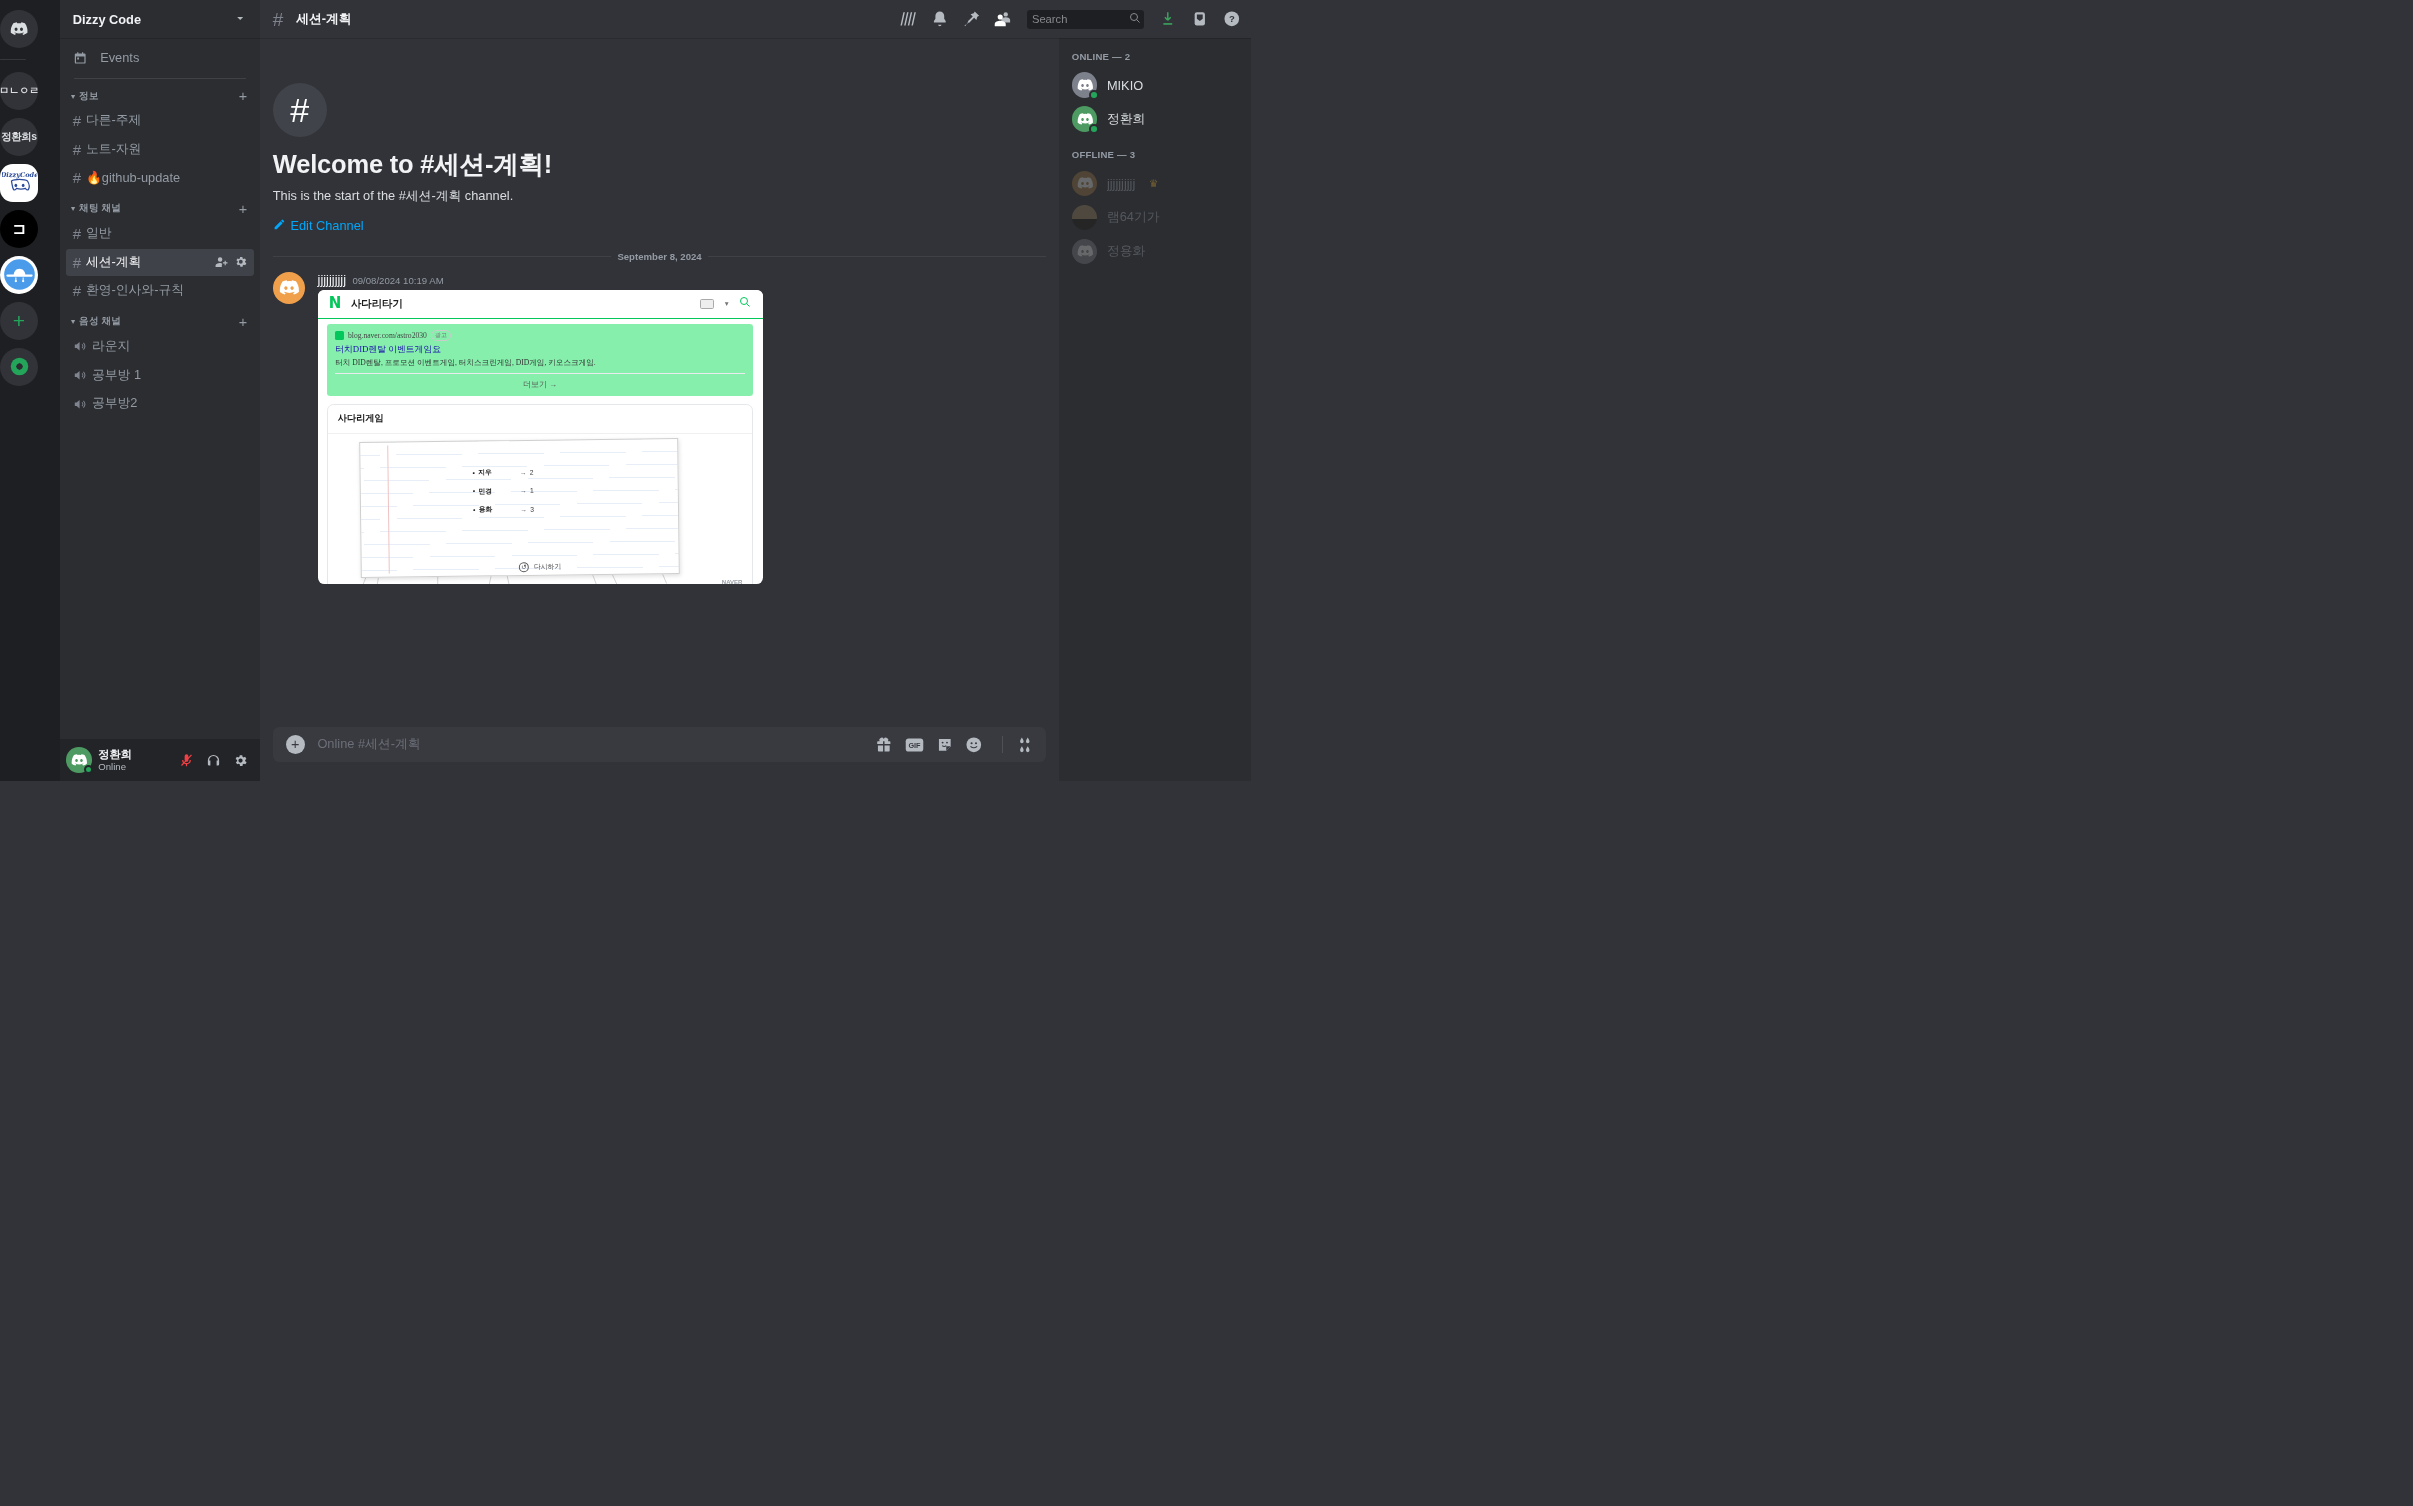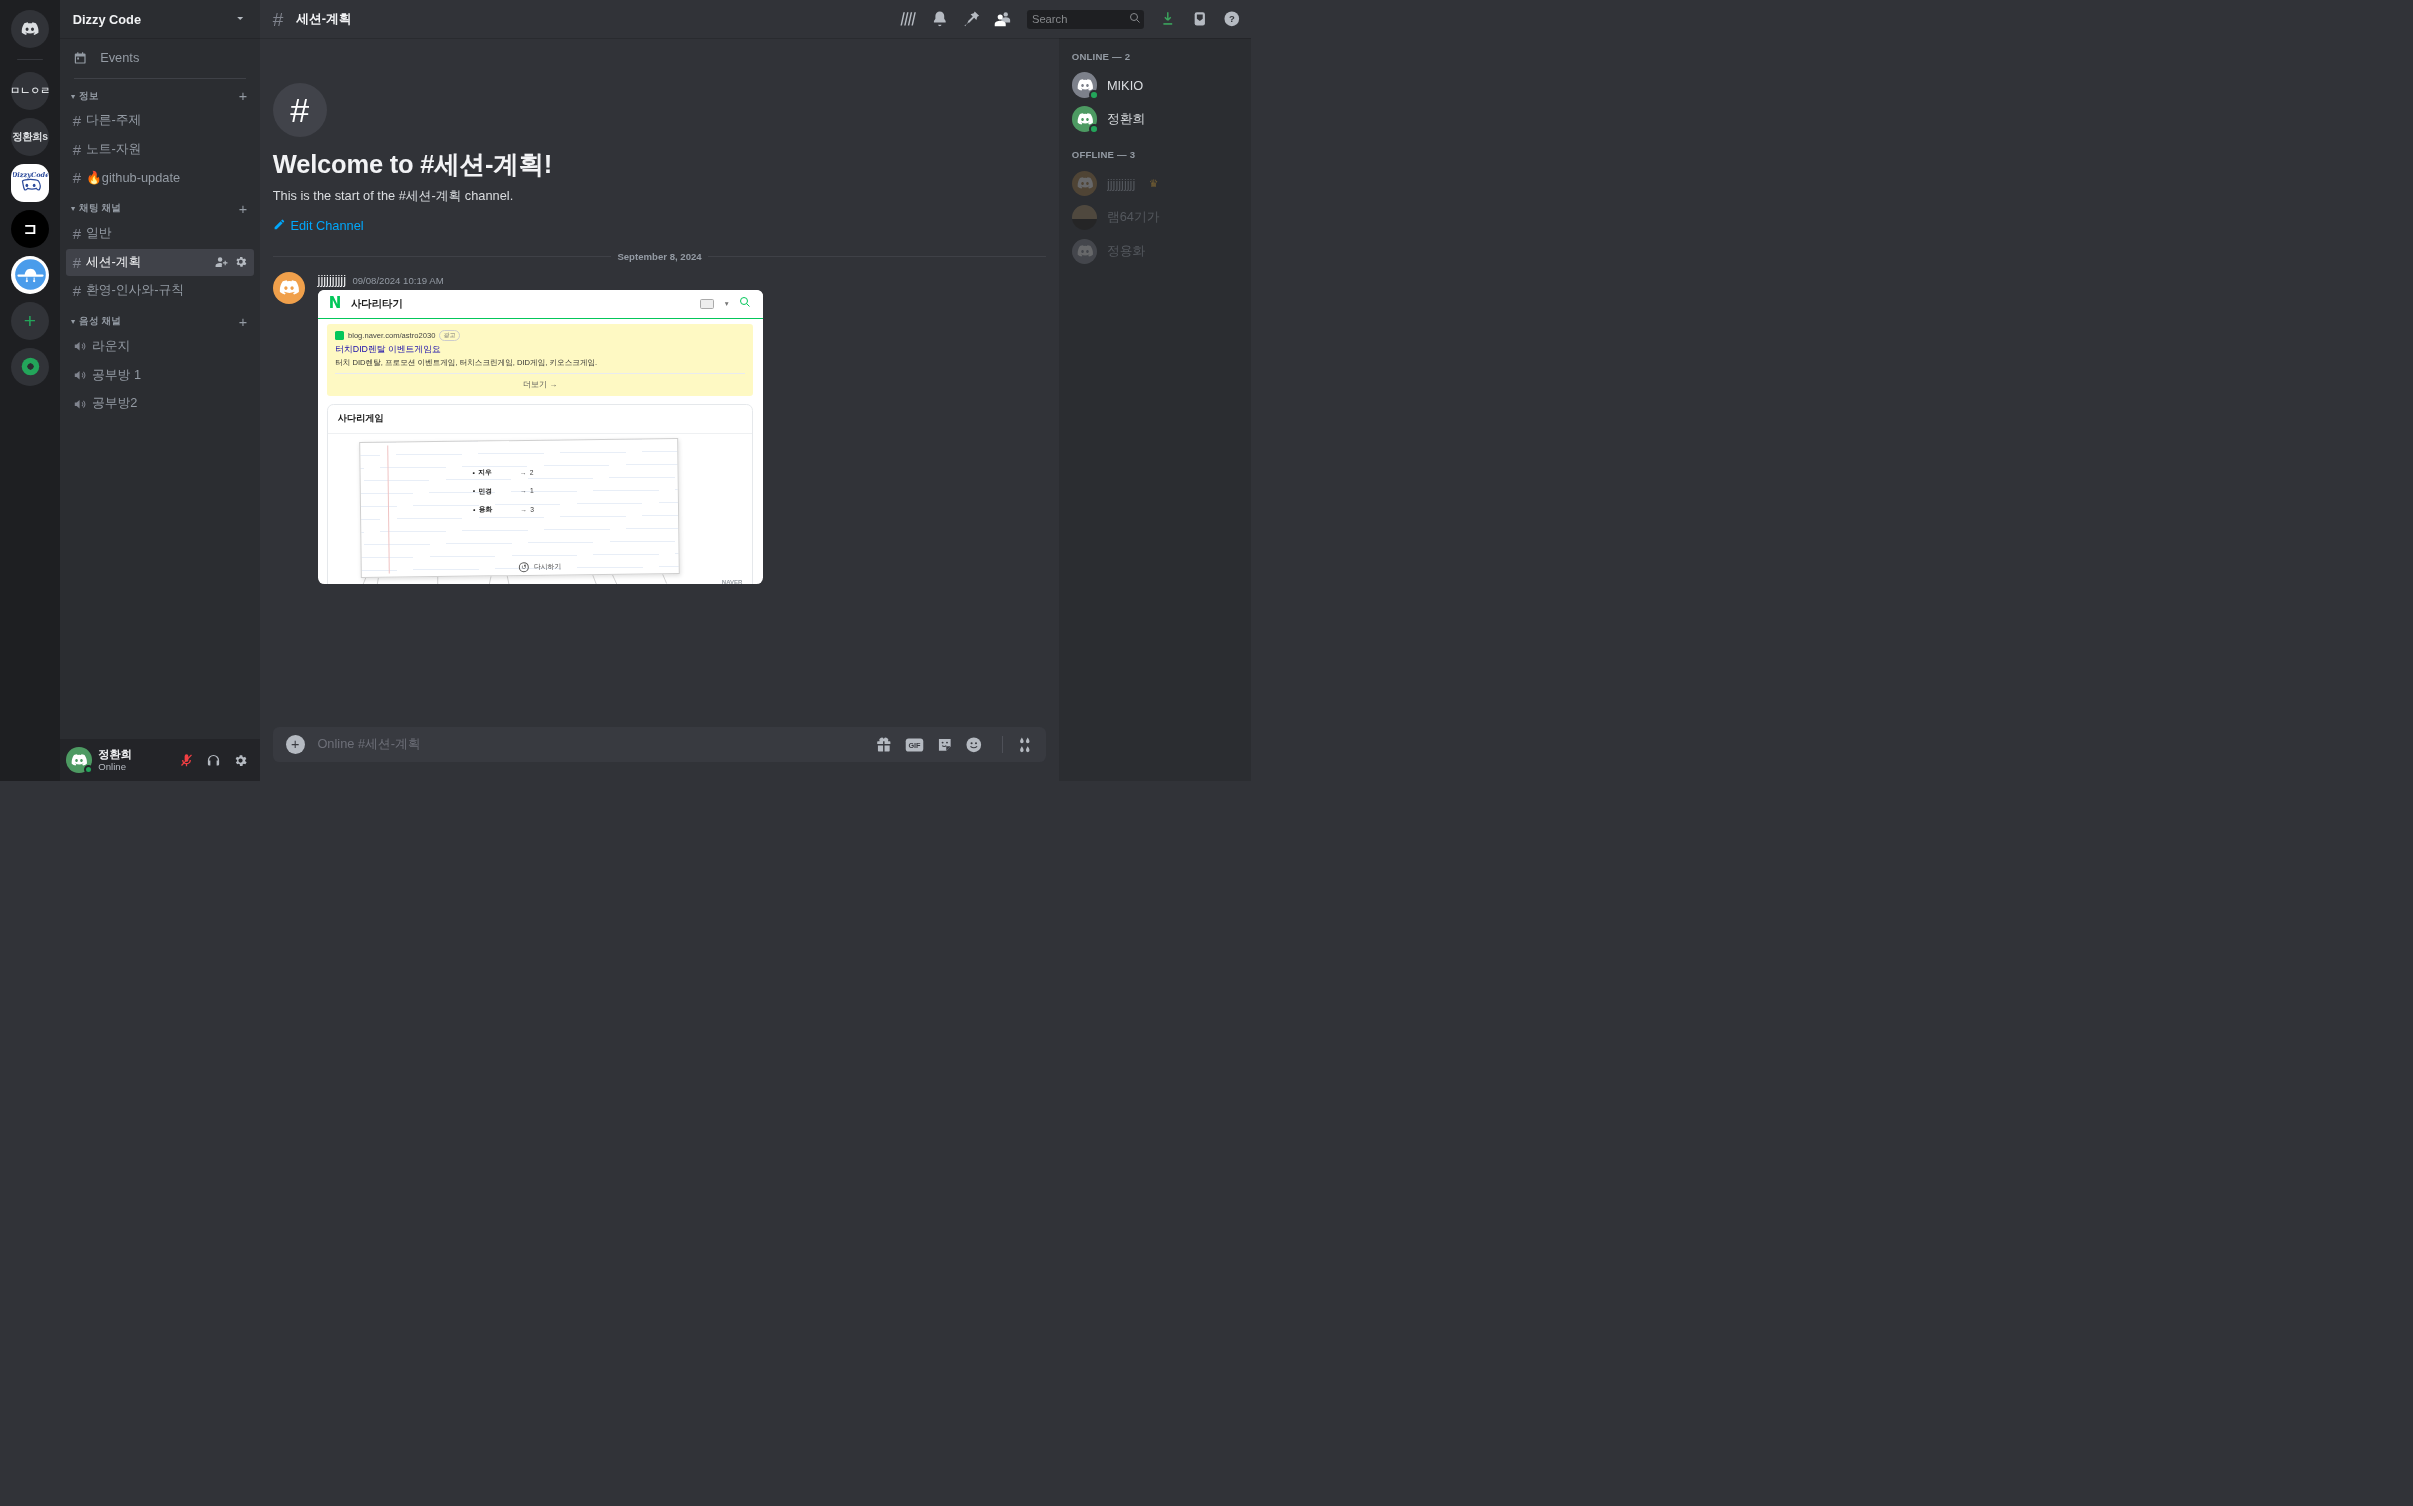--- a/index.html
+++ b/index.html
@@ -8,21 +8,21 @@
     background: #313338;
     font-family: "Liberation Sans", "DejaVu Sans", sans-serif;
     overflow: hidden;
     -webkit-font-smoothing: antialiased;
   }
   .app { display: flex; width: 1251px; height: 781px; }
 
   
   .rail {
     width: 60px; background: #1e1f22; flex: 0 0 60px;
-    display: flex; flex-direction: column; align-items: center;
+    display: flex; flex-direction: column; 
     padding-top: 9.6px; gap: 8px; position: relative;
   }
   .rail-item {
     width: 38px; height: 38px; border-radius: 50%;
     display: flex; align-items: center; justify-content: center;
     background: #313338; color: #dbdee1; cursor: pointer;
     position: relative; overflow: hidden; flex: 0 0 38px;
     font-size: 10.4px; font-weight: 600;
   }
   .rail-item.active { border-radius: 12.8px; }
@@ -131,21 +131,21 @@
   .nv-top {
     height: 29px; display: flex; align-items: center; padding: 0 11.2px; gap: 9.6px;
     border-bottom: 1.6px solid #03c75a; background: #fff;
   }
   .nv-logo { color: #03c75a; font-size: 15px; font-weight: 800; line-height: 1; font-family: "DejaVu Sans", sans-serif; }
   .nv-query { font-size: 10.4px; color: #202020; font-weight: 600; flex: 1; }
   .nv-kbd { width: 13.6px; height: 9.6px; border: 0.8px solid #aaa; border-radius: 1.6px; background: #eee; }
   .nv-caret { font-size: 6.4px; color: #767676; }
   .nv-search { color: #03c75a; font-size: 12px; }
 
-  .ad-card { margin: 4.8px 9.6px 0 9.6px; background: #fef9c3; border-radius: 3.2px; padding: 6.4px 8px 4.8px 8px; }
+  .ad-card { margin: 4.8px 9.6px 0 9.6px; background: #86efac; border-radius: 3.2px; padding: 6.4px 8px 4.8px 8px; font-family: Liberation Serif, serif; }
   .ad-url { display: flex; align-items: center; gap: 4px; font-size: 7.6px; color: #444; margin-bottom: 2.4px; }
   .ad-favi { width: 8.8px; height: 8.8px; background: #03c75a; border-radius: 1.6px; display:inline-block; }
   .ad-badge { font-size: 6px; border: 0.8px solid #ccc; border-radius: 5.6px; padding: 0 3.2px; color: #767676; }
   .ad-title { font-size: 8.8px; color: #1a0dab; margin-bottom: 2.4px; }
   .ad-desc { font-size: 7.6px; color: #333; line-height: 1.35; }
   .ad-more { text-align: center; font-size: 8px; color: #555; padding: 4.8px 0 1.6px 0; border-top: 0.8px solid #e9ebef; margin-top: 4.8px; }
 
   .lg-card { margin: 8px 9.6px 0 9.6px; border: 0.8px solid #e5e8eb; border-radius: 6.4px; overflow: hidden; }
   .lg-head { font-size: 9.2px; font-weight: 700; color: #111; padding: 7.2px 9.6px; border-bottom: 0.8px solid #eef0f2; }
   .lg-body { position: relative; height: 156px; background: #fff; padding: 8px 11.2px; }

